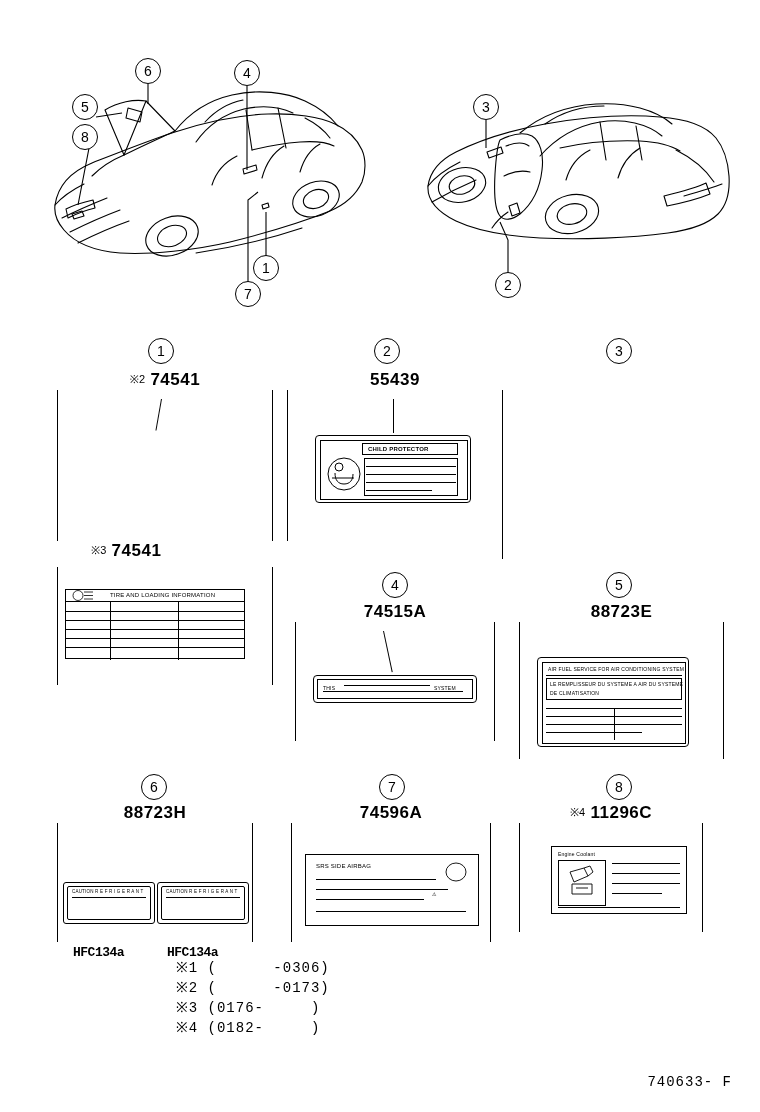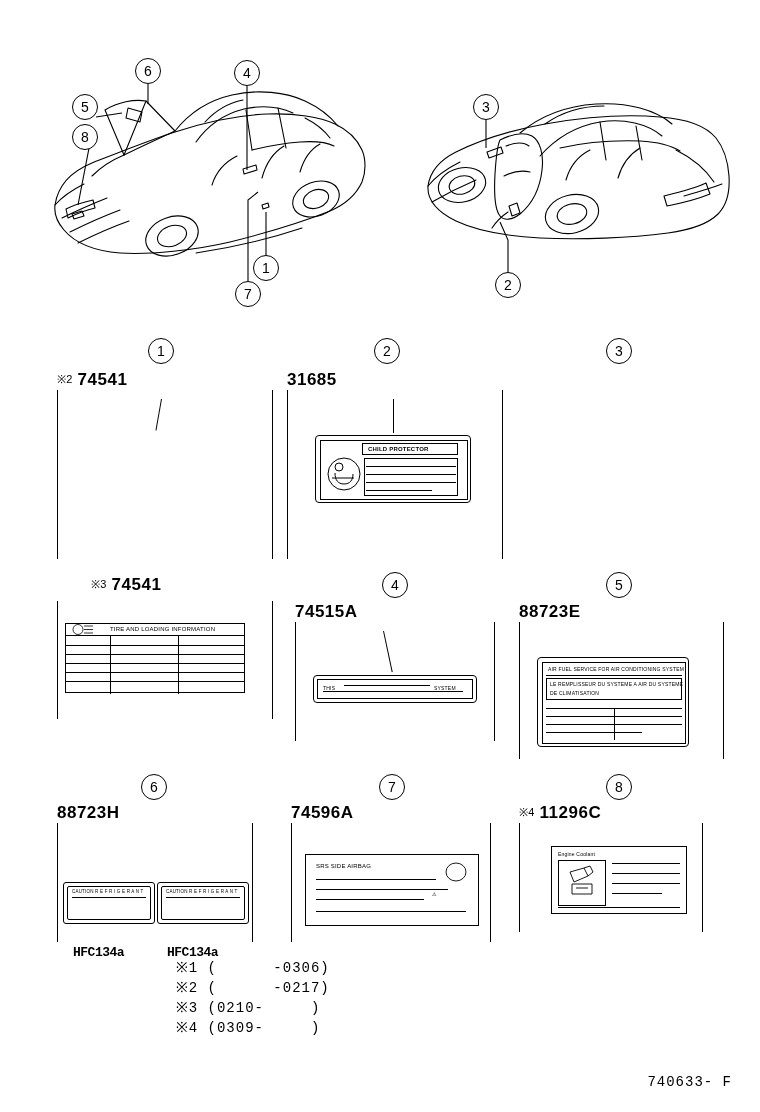--- a/index.html
+++ b/index.html
@@ -59,21 +59,21 @@
     border-left: 1.2px solid #000;
     border-right: 1.2px solid #000;
     border-top: 1.2px solid #000;
     border-bottom: none;
   }
   .panel .partno {
     position: absolute;
     top: -11px;
     left: 0;
     width: 100%;
-    text-align: left;
+    text-align: center;
     font-size: 17px;
     font-weight: bold;
     letter-spacing: 0.5px;
     background: #fff;
     font-family: "Liberation Sans", sans-serif;
   }
   .panel .partno .note {
     font-size: 11px;
     font-weight: normal;
     vertical-align: 2px;
@@ -281,21 +281,21 @@
     </div>
     <div class="leader" style="left:104px; top:18px; height:32px; transform:rotate(10deg); transform-origin: top center;"></div>
 
   </div>
 
   <div class="callout" style="left:374px; top:338px;">2</div>
   <div class="panel" style="left:287px; top:381px; width:216px; height:178px;">
     <div class="frame"></div>
     <div class="partno">
       <span class="note"></span>
-      <span>31685</span>
+      <span>55439</span>
     </div>
     <div class="leader" style="left:106px; top:18px; height:34px;"></div>
 
     <div class="label-art round" style="left:28px; top:54px; width:156px; height:68px;">
       <div class="label-art" style="left:4px; top:4px; width:148px; height:60px; border-width:1px;"></div>
       <div class="label-art" style="left:46px; top:7px; width:96px; height:12px; border-width:1px;"></div>
       <div class="tinytext" style="left:52px; top:10px; font-size:6px; font-weight:bold;">CHILD PROTECTOR</div>
       <svg width="40" height="42" style="position:absolute; left:8px; top:18px;">
         <g fill="none" stroke="#000" stroke-width="1">
           <ellipse cx="20" cy="20" rx="16" ry="16"></ellipse>
@@ -307,21 +307,21 @@
       <div class="label-art" style="left:48px; top:22px; width:94px; height:38px; border-width:1px;"></div>
       <div class="hline" style="left:50px; width:90px; top:30px;"></div>
       <div class="hline" style="left:50px; width:90px; top:38px;"></div>
       <div class="hline" style="left:50px; width:90px; top:46px;"></div>
       <div class="hline" style="left:50px; width:66px; top:54px;"></div>
     </div>
   </div>
 
   <div class="callout" style="left:606px; top:338px;">3</div>
 
-  <div class="panel" style="left:57px; top:601px; width:216px; height:118px;">
+  <div class="panel" style="left:57px; top:567px; width:216px; height:118px;">
     <div class="frame" style="border-top:none;"></div>
     <div class="partno" style="top:-26px; text-align:left; padding-left:34px;">
       <span class="note">※3</span>
       <span>74541</span>
     </div>
 
     <div class="label-art" style="left:8px; top:22px; width:180px; height:70px;">
       <div class="hline" style="top:11px;"></div>
       <div class="tinytext" style="left:44px; top:2px; font-size:6px;">TIRE AND LOADING INFORMATION</div>
       <svg width="26" height="11" style="position:absolute; left:4px; top:0px;">
@@ -449,20 +449,20 @@
       <div class="hline" style="left:60px; width:68px; top:16px;"></div>
       <div class="hline" style="left:60px; width:68px; top:26px;"></div>
       <div class="hline" style="left:60px; width:68px; top:36px;"></div>
       <div class="hline" style="left:60px; width:50px; top:46px;"></div>
       <div class="hline" style="left:6px; width:122px; top:60px;"></div>
     </div>
   </div>
 
   <div id="footnotes">
     <div>※1 (      -0306)</div>
-    <div>※2 (      -0217)</div>
-    <div>※3 (0210-     )</div>
-    <div>※4 (0309-     )</div>
+    <div>※2 (      -0173)</div>
+    <div>※3 (0176-     )</div>
+    <div>※4 (0182-     )</div>
   </div>
 
   <div id="figure-code">740633- F</div>
 
 </div>
 
 </body></html>

